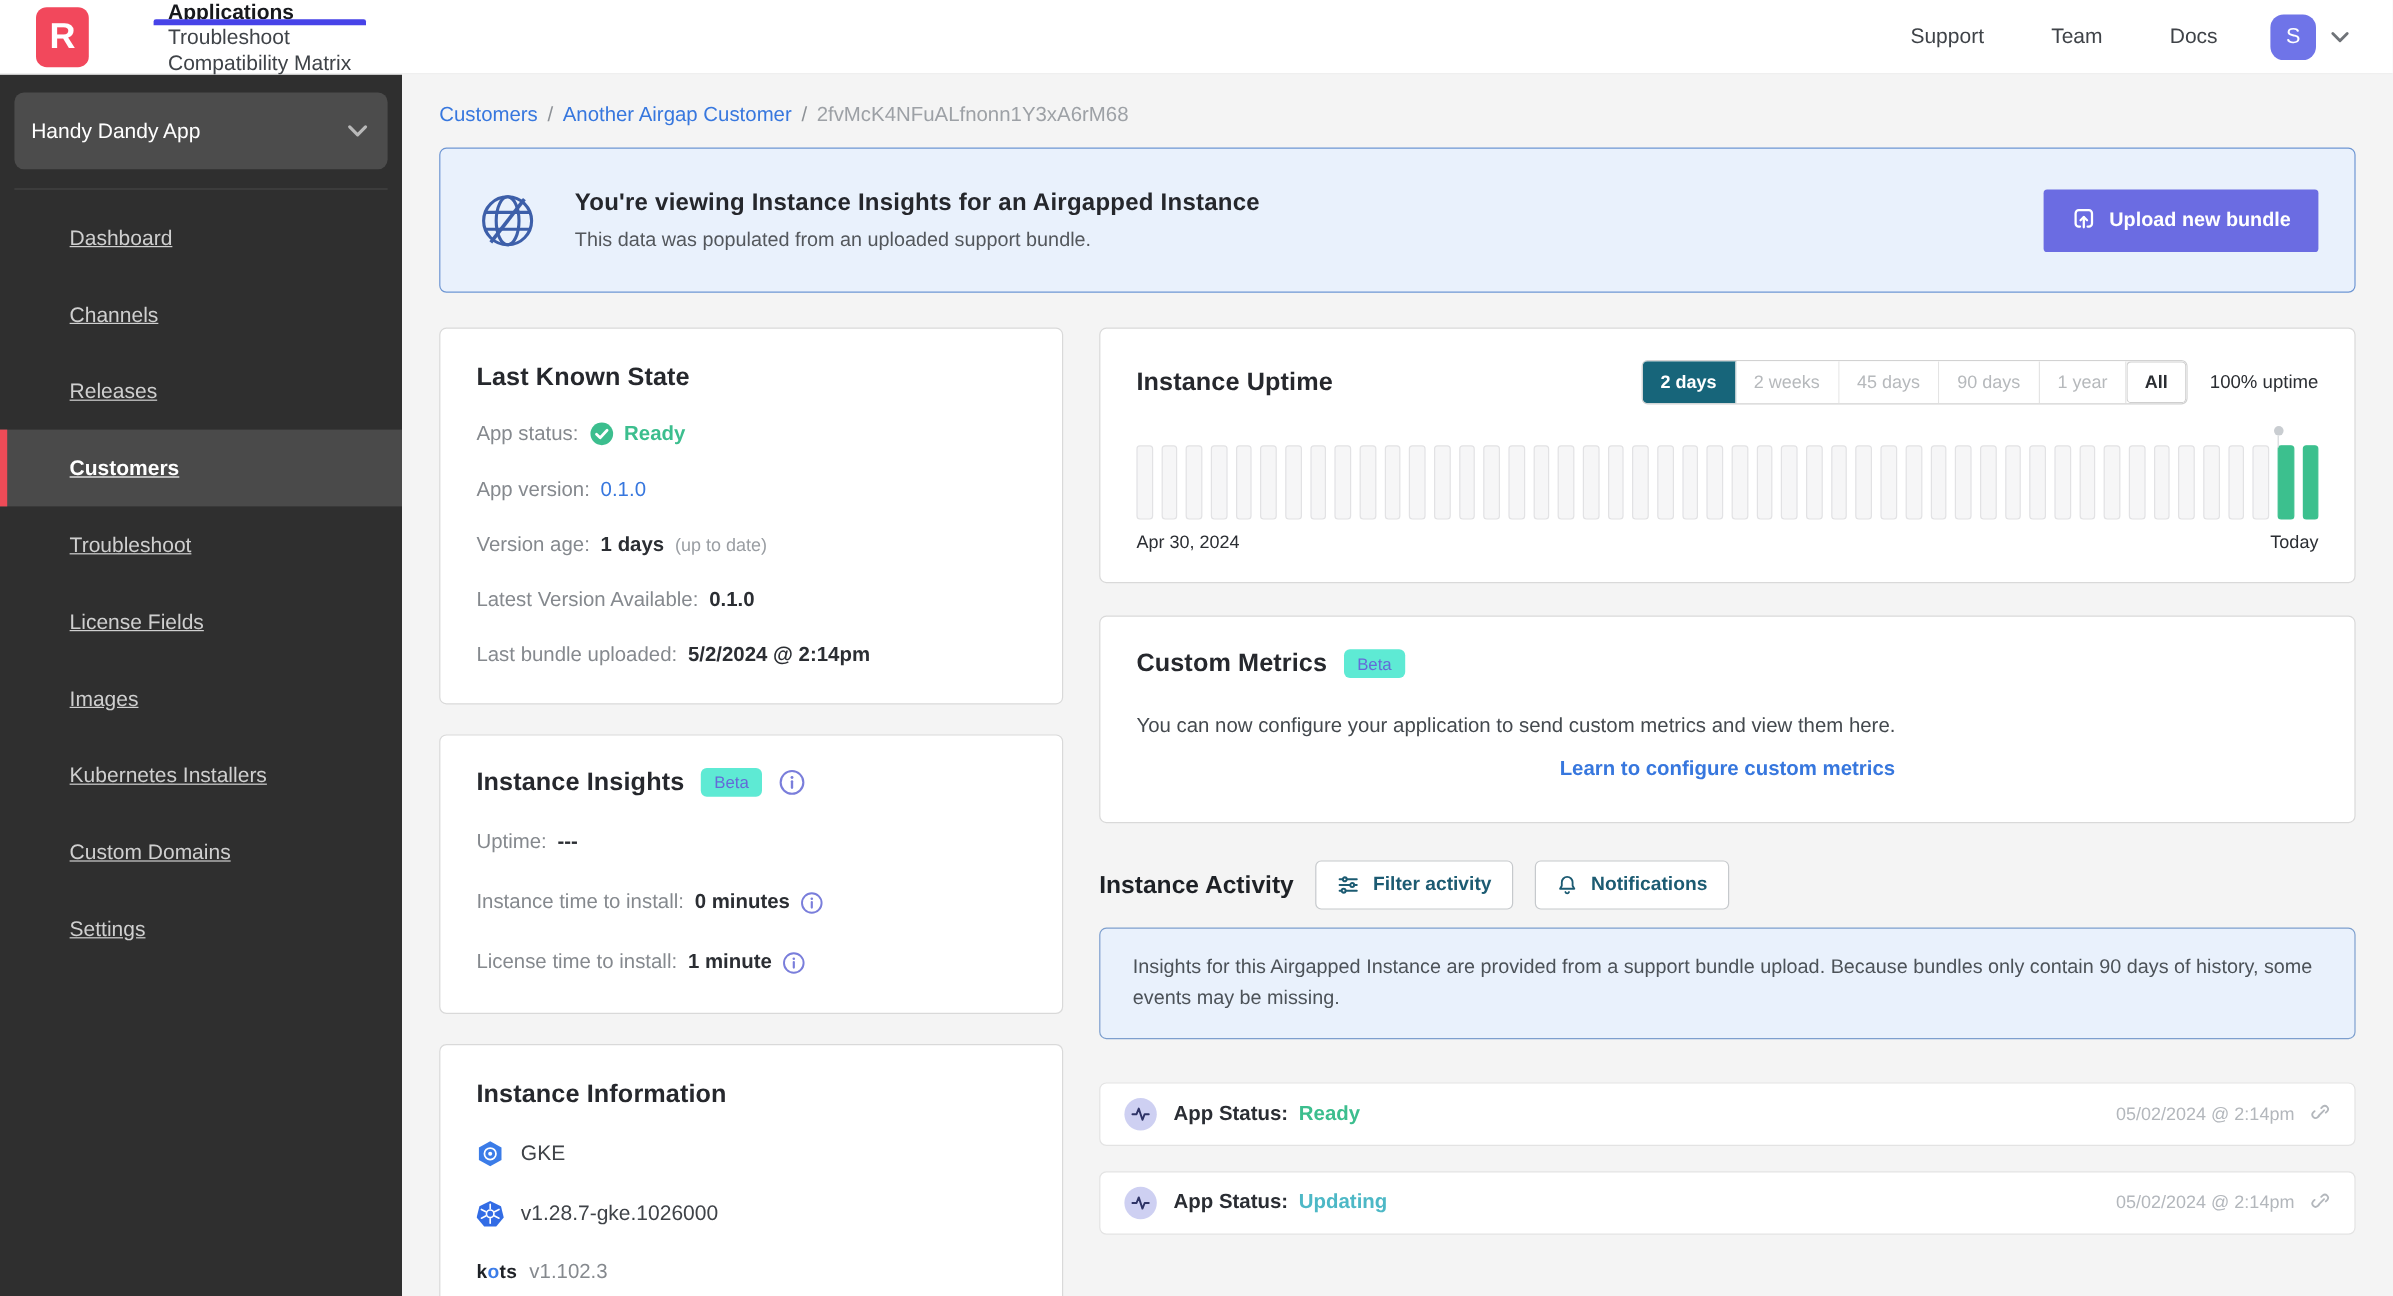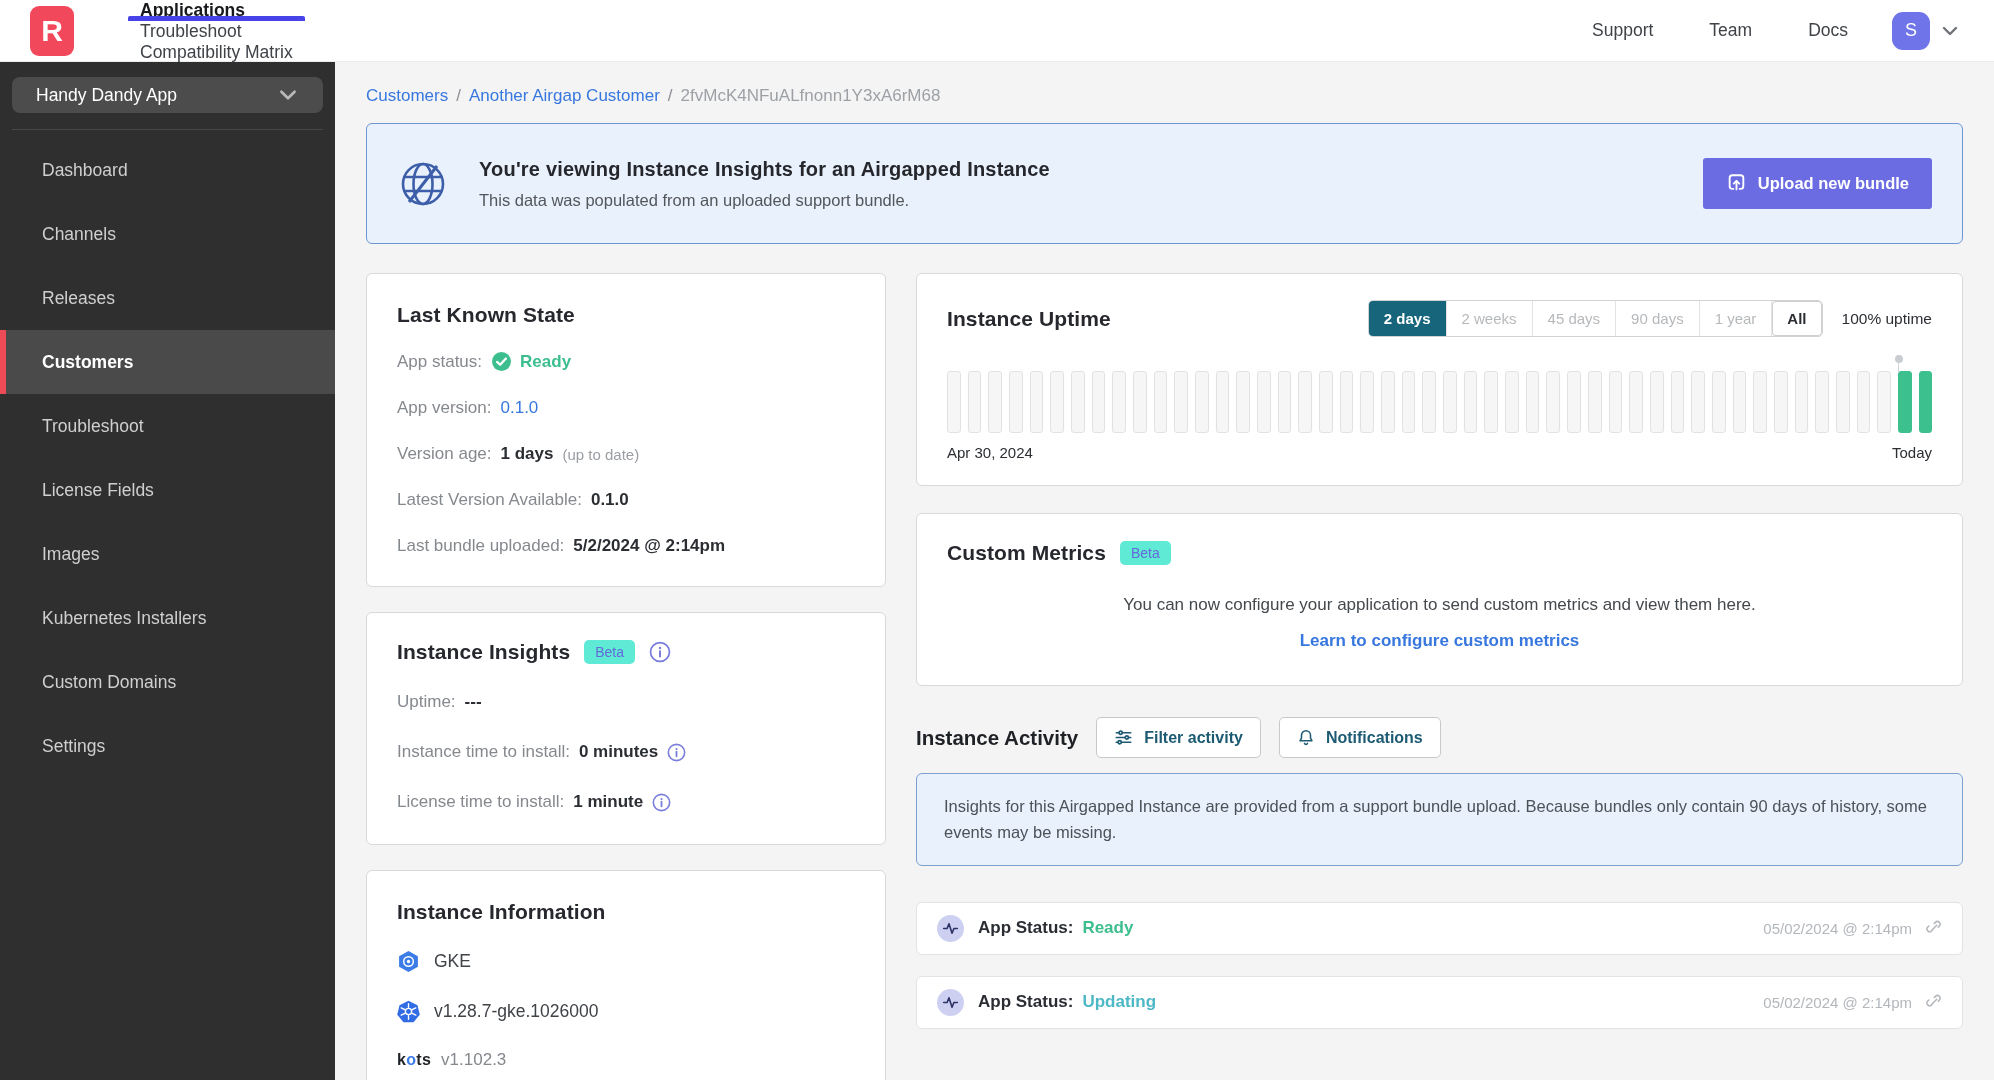--- a/index.html
+++ b/index.html
@@ -19,26 +19,26 @@
     height:5px; background:#4743e8; border-radius:2px 2px 0 0; }
   .nav-right { margin-left:auto; display:flex; align-items:center; }
   .nav-link { font-size:17.5px; color:#3f4348; padding:0 28px; cursor:pointer; }
   .avatar { width:38px; height:38px; border-radius:11px; background:#6f74e8; color:#fff;
     font-size:18px; display:flex; align-items:center; justify-content:center; margin-left:16px; }
   .nav-caret { margin-left:10px; cursor:pointer; display:flex; }
 
   
   .shell { display:flex; height:1018px; }
   .sidebar { width:335px; background:#2f2f2f; flex:none; display:flex; flex-direction:column; }
-  .app-select { margin:15px 12px 0 12px; background:#4c4c4c; border-radius:8px; height:36px;
-    display:flex; align-items:center; padding:0 24px; color:#fff; font-size:17.5px; cursor:pointer; }
+  .app-select { margin:15px 12px 0 12px; background:#4c4c4c; border-radius:8px; height:64px;
+    display:flex; align-items:center; padding:0 14px; color:#fff; font-size:17.5px; cursor:pointer; }
   .app-select .caret { margin-left:auto; display:flex; }
   .side-divider { height:1px; background:#474747; margin:16px 12px 8px 12px; }
-  .side-item { height:64px; display:flex; align-items:center; padding-left:36px;
-    font-size:17.5px; color:#cfcfcf; cursor:pointer; border-left:6px solid transparent; }
+  .side-item { height:64px; display:flex; align-items:center; padding-left:52px;
+    font-size:17.5px; color:#cfcfcf; cursor:pointer; border-left:6px solid transparent;text-decoration:underline; }
   .side-item.active { background:#4a4a4a; border-left-color:#ee4b57; color:#fff; font-weight:bold; }
 
   .main { flex:1; padding:24px 31px 0 31px; overflow:hidden; }
 
   
   .breadcrumb { font-size:17px; display:flex; gap:8px; align-items:center; }
   .crumb-link { color:#3777de; cursor:pointer; }
   .crumb-sep { color:#8d9196; }
   .crumb-current { color:#9da1a6; }
 
@@ -104,21 +104,21 @@
   .ubar.up { background:#3cc08e; border-color:#3cc08e; }
   .pin { position:absolute; top:-17px; left:-4px; width:8px; height:8px; border-radius:50%;
     background:#c9cdd1; }
   .pin::after { content:""; position:absolute; top:8px; left:3px; width:1px; height:10px;
     background:#d4d7da; }
   .bars-foot { display:flex; justify-content:space-between; margin-top:11px; font-size:15px;
     color:#2b2e33; }
 
   
   .metrics { margin-top:27px; padding:27px 30px 34px 30px; }
-  .metrics-desc { text-align:center; font-size:17px; color:#44494e; margin-top:30px; }
+  .metrics-desc { text-align:left; font-size:17px; color:#44494e; margin-top:30px; }
   .metrics-link { text-align:center; font-size:17px; font-weight:bold; color:#3777de;
     margin-top:16px; cursor:pointer; }
 
   
   .activity-head { margin-top:31px; display:flex; align-items:center; }
   .activity-title { font-size:20.5px; font-weight:bold; color:#1e2126; }
   .act-btn { margin-left:18px; background:#fff; border:1px solid #c6c9cc; border-radius:5px;
     padding:10px 17px; display:flex; align-items:center; gap:11px; font-family:inherit;
     font-size:16px; font-weight:bold; color:#1c5b72; cursor:pointer; }
   .notice { margin-top:15px; background:#e9f1fc; border:1px solid #7d9fce; border-radius:6px;

